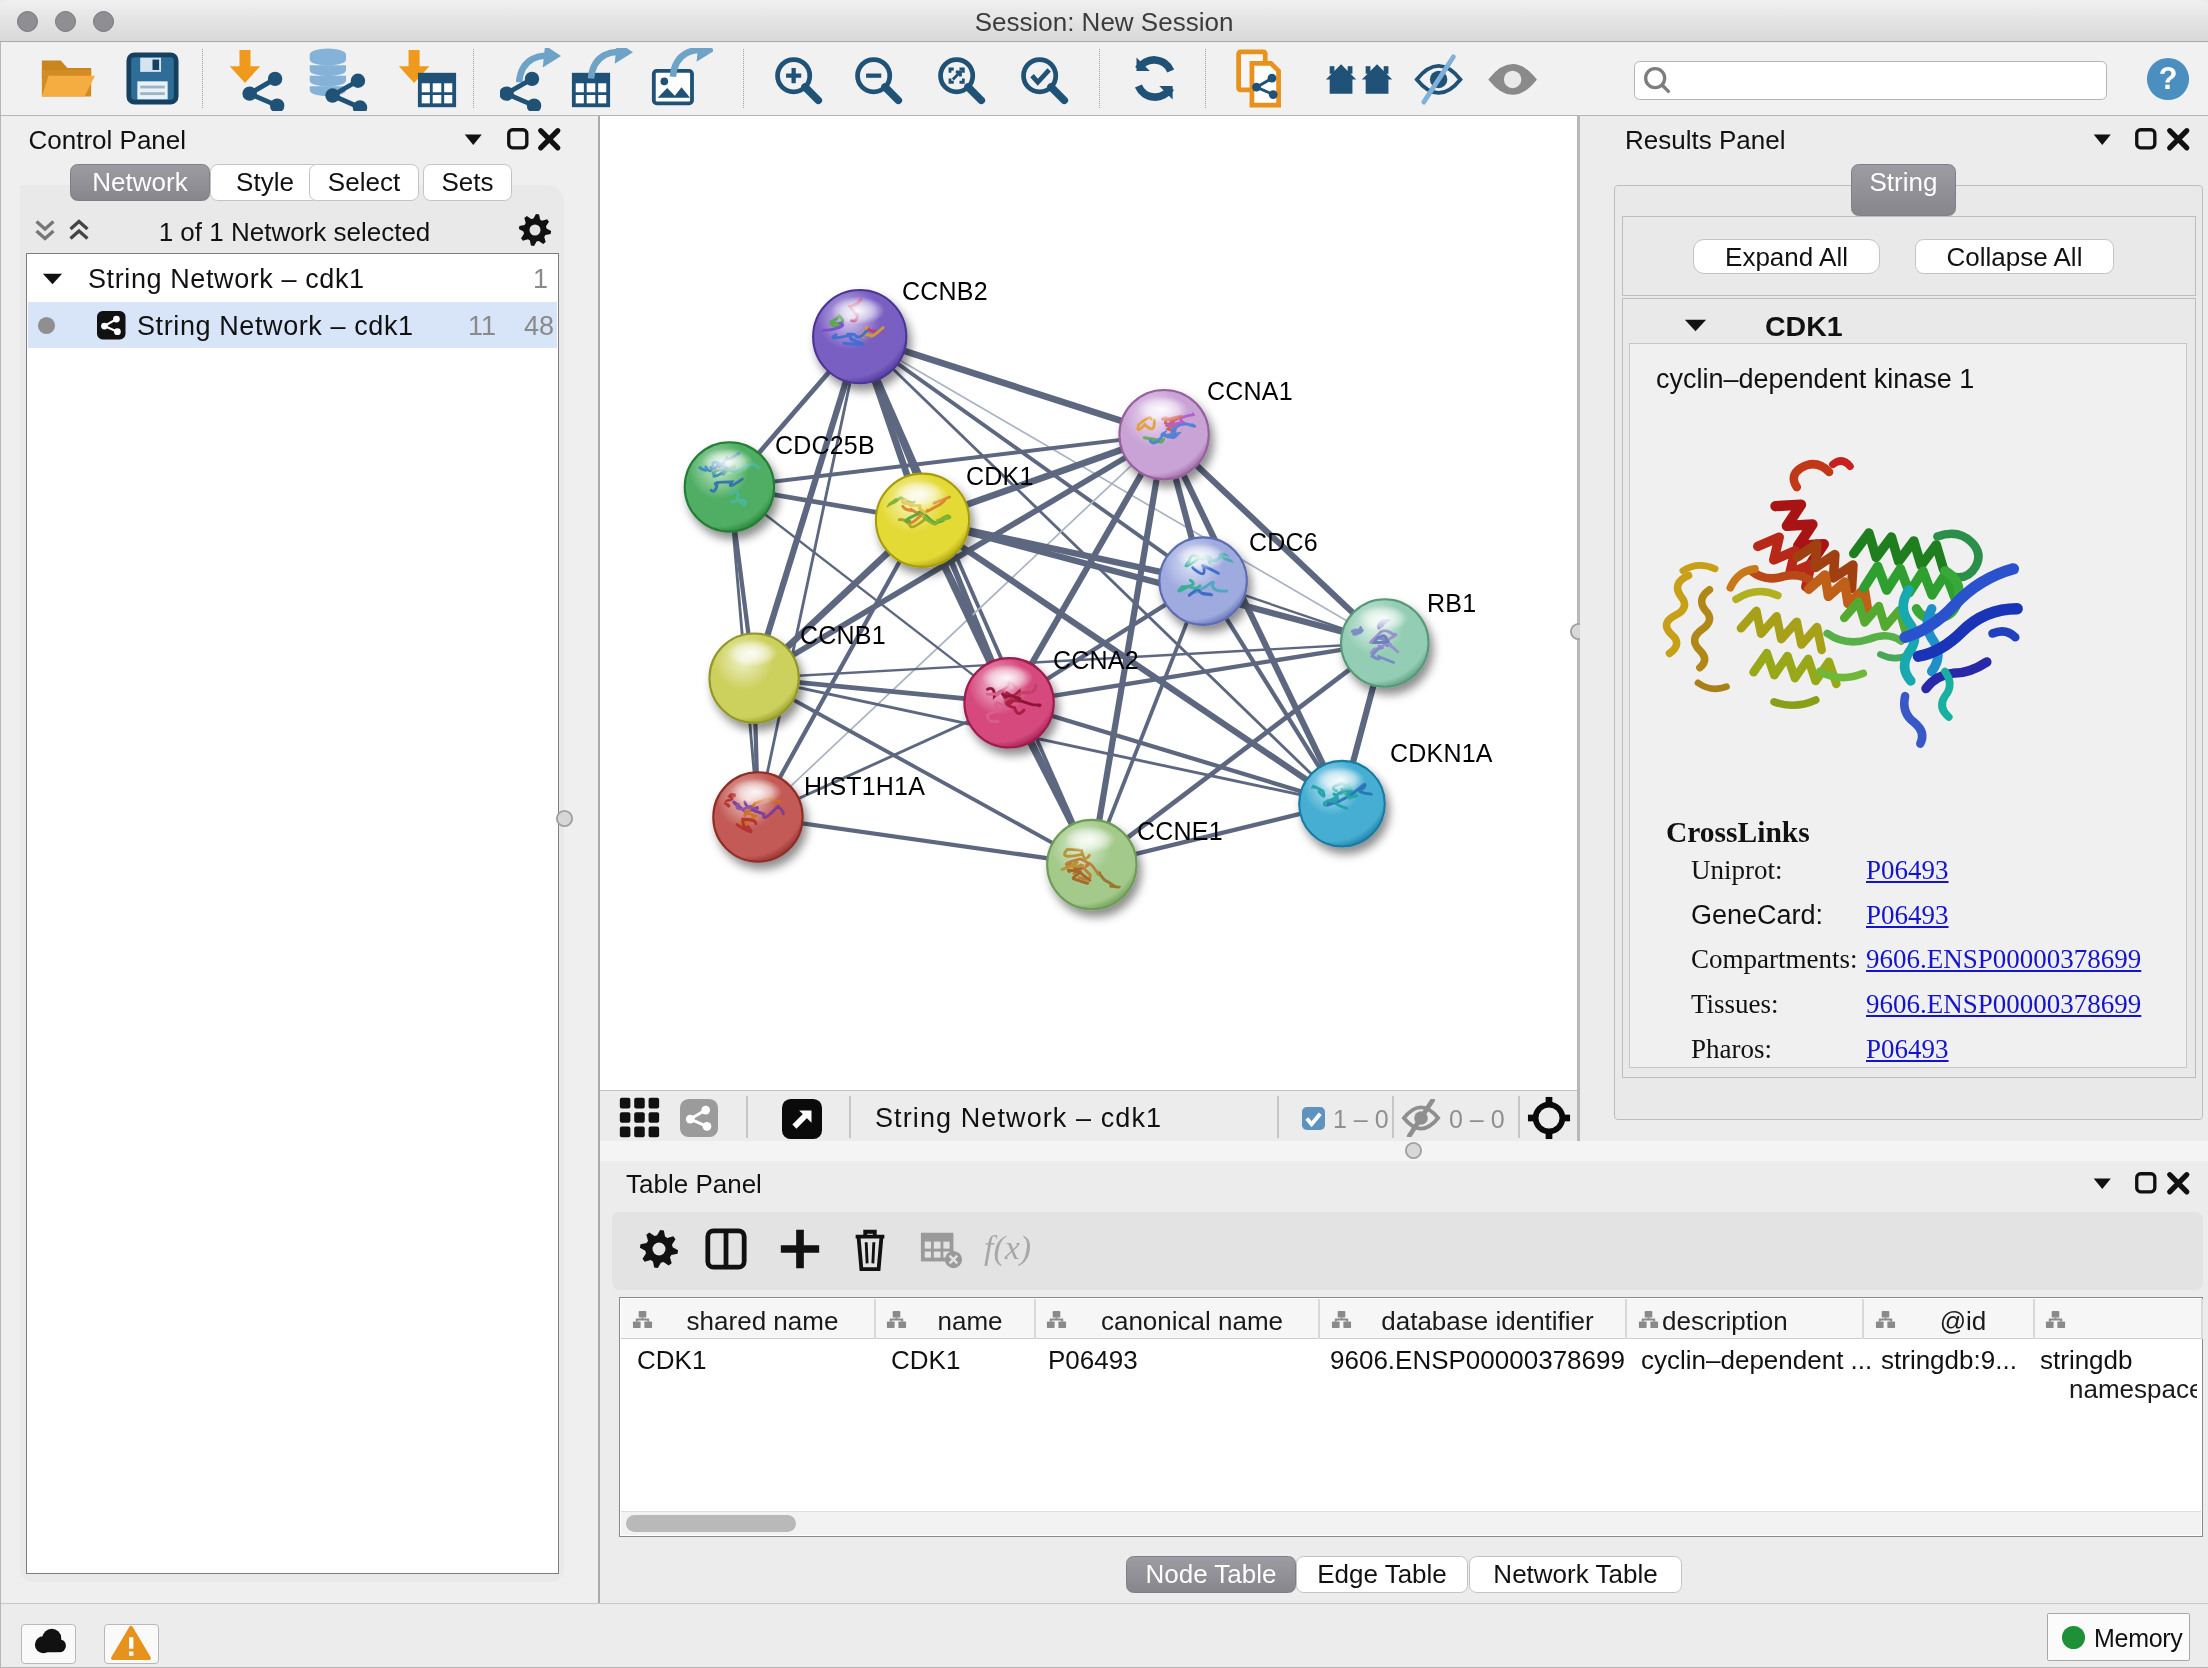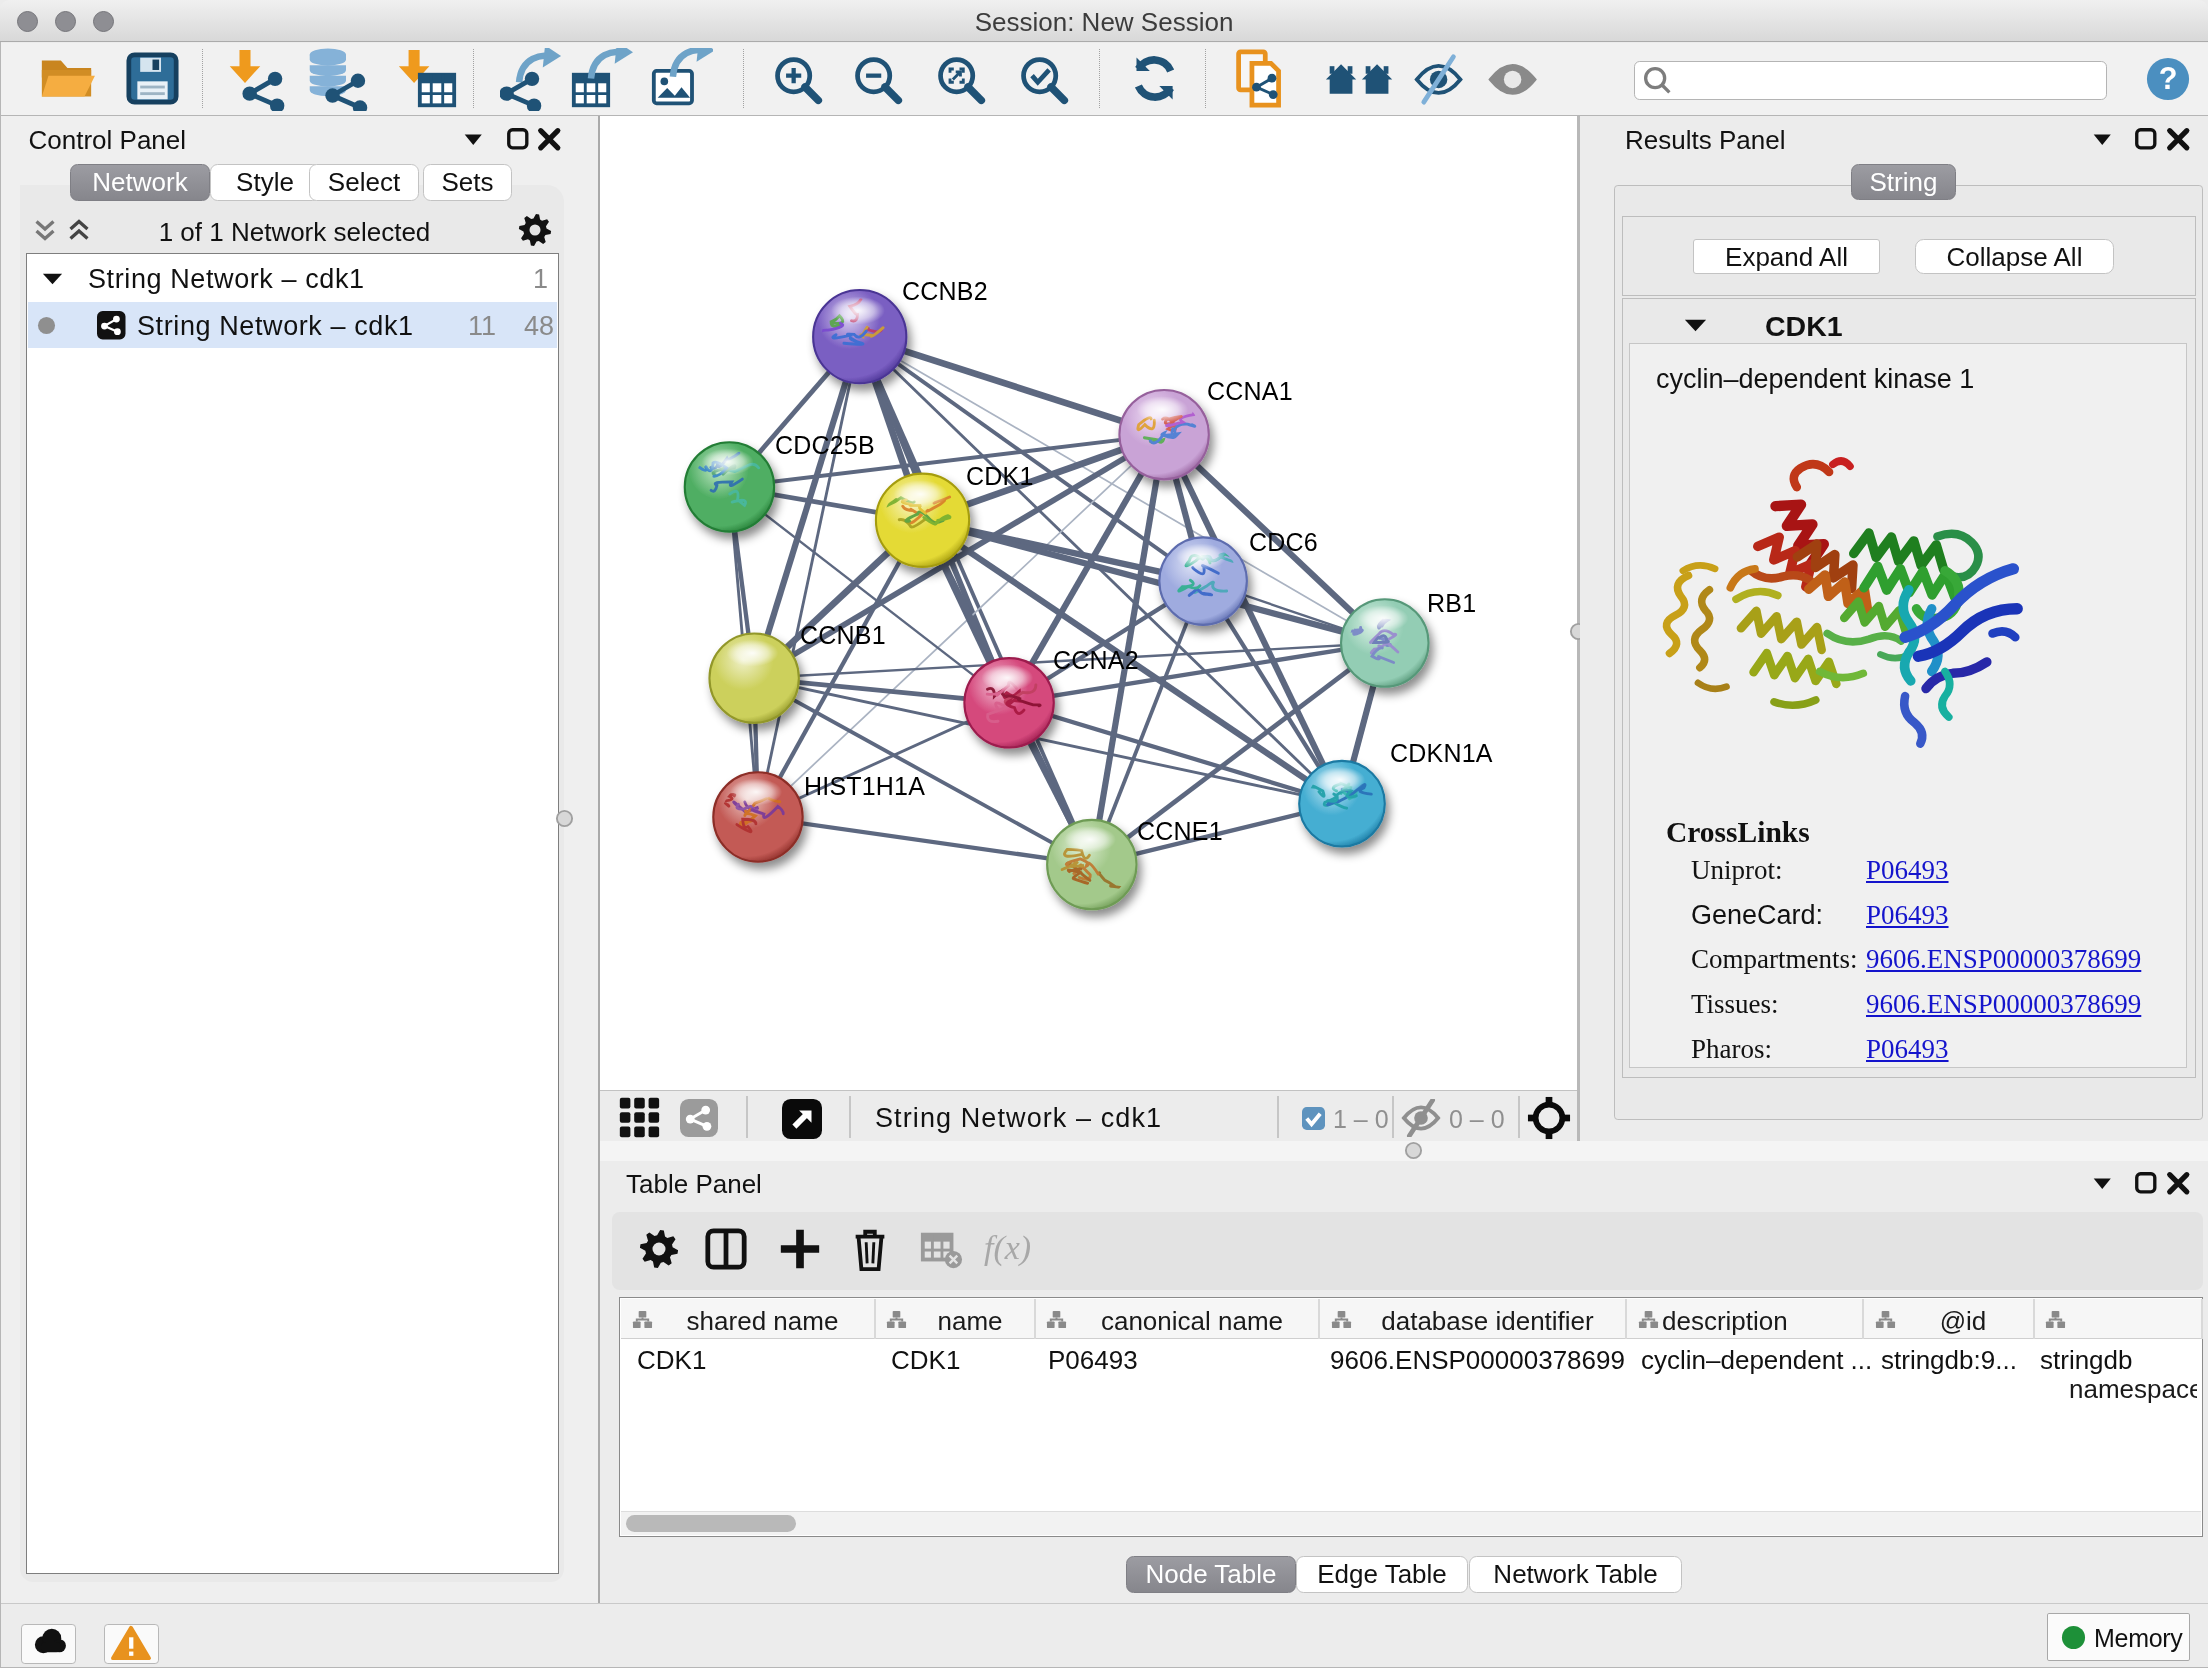--- a/index.html
+++ b/index.html
@@ -648,23 +648,23 @@
 <svg style="position:absolute;left:2088px;top:125px" width="28.5" height="28.5" viewBox="0 0 30 30">
     <path d="M6 10 h18 l-9 11 z" fill="#111"></path>
   </svg>
 <svg style="position:absolute;left:2132px;top:125px" width="28.5" height="28.5" viewBox="0 0 30 30">
     <rect x="5" y="5" width="19" height="19" rx="4" fill="none" stroke="#111" stroke-width="3.5"></rect>
   </svg>
 <svg style="position:absolute;left:2164px;top:125px" width="28.5" height="28.5" viewBox="0 0 30 30">
     <path d="M6 6 L24 24 M24 6 L6 24" stroke="#111" stroke-width="5.5" stroke-linecap="round"></path>
   </svg>
 <div class="cgray" style="left:1614px;top:185px;width:589px;height:935px;border:1.9px solid #bdbdbd;border-radius:3.8px"></div>
-<div class="tab sel" style="left:1851px;top:164px;width:105px;height:36px">String</div>
+<div class="tab sel" style="left:1851px;top:164px;width:105px;height:52px">String</div>
 <div class="abs" style="left:1622px;top:216px;width:574px;height:80px;border:1.9px solid #bdbdbd"></div>
-<div class="tab" style="left:1693px;top:239px;width:187px;height:35px;border-radius:3px">Expand All</div>
+<div class="tab" style="left:1693px;top:239px;width:187px;height:35px;border-radius:11px">Expand All</div>
 <div class="tab" style="left:1915px;top:239px;width:199px;height:35px;border-radius:8.6px">Collapse All</div>
 <div class="abs" style="left:1622px;top:298px;width:574px;height:780px;border:1.9px solid #bdbdbd"></div>
 <svg style="position:absolute;left:1683px;top:312px" width="25" height="25" viewBox="0 0 26 26">
     <path d="M2 8 h22 l-11 12 z" fill="#111"></path>
   </svg>
 <div class="abs" style="left:1765px;top:310px;font-size:28.5px;font-weight:bold;color:#111">CDK1</div>
 <div class="abs" style="left:1629px;top:343px;width:558px;height:725px;background:#f0f0f0;border:1.9px solid #c6c6c6"></div>
 <div class="abs" style="left:1656px;top:364px;font-size:27px;color:#111">cyclin–dependent kinase 1</div>
 <svg width="380" height="314" viewBox="0 0 400 330" style="position:absolute;left:1660px;top:447px">
     <path d="M30 135 q-18 8 -8 22 q10 12 -6 20 q-16 8 -4 20 q12 10 -2 20" fill="none" stroke="#c8a018" stroke-width="8" stroke-linejoin="round" stroke-linecap="round"></path>

